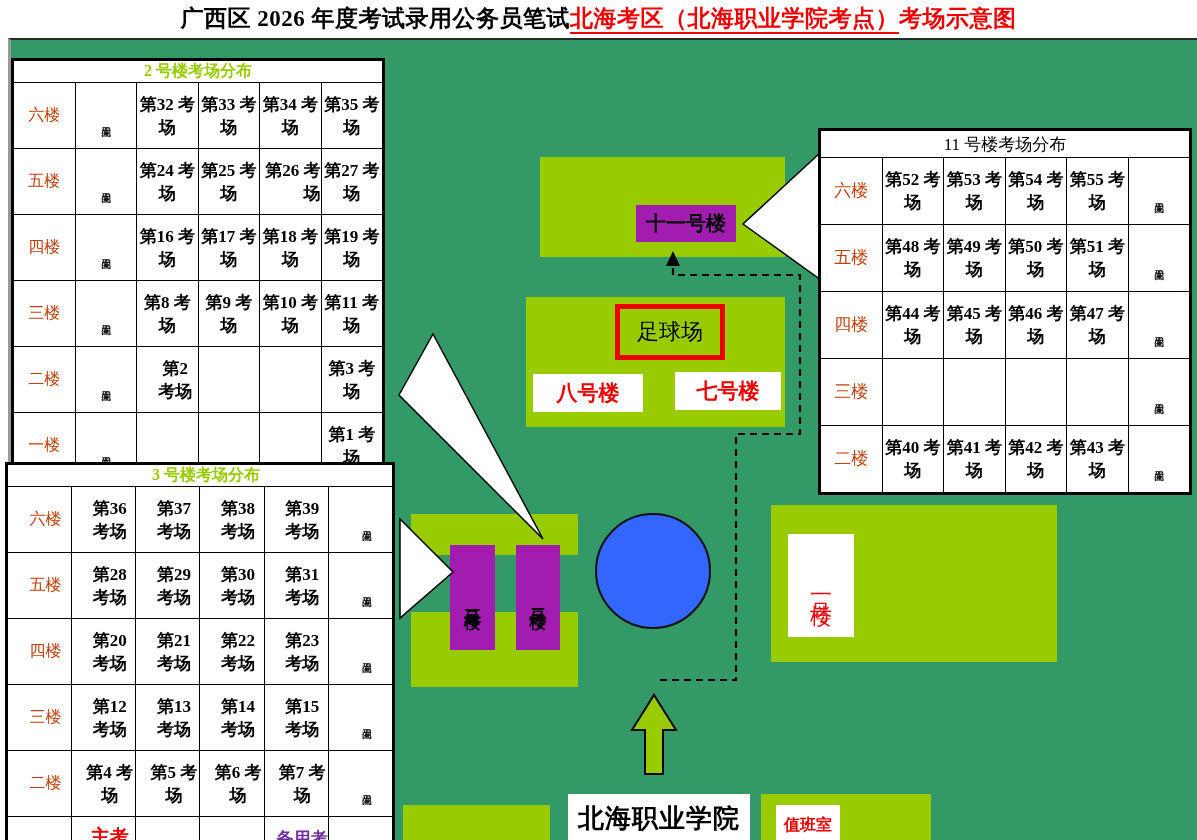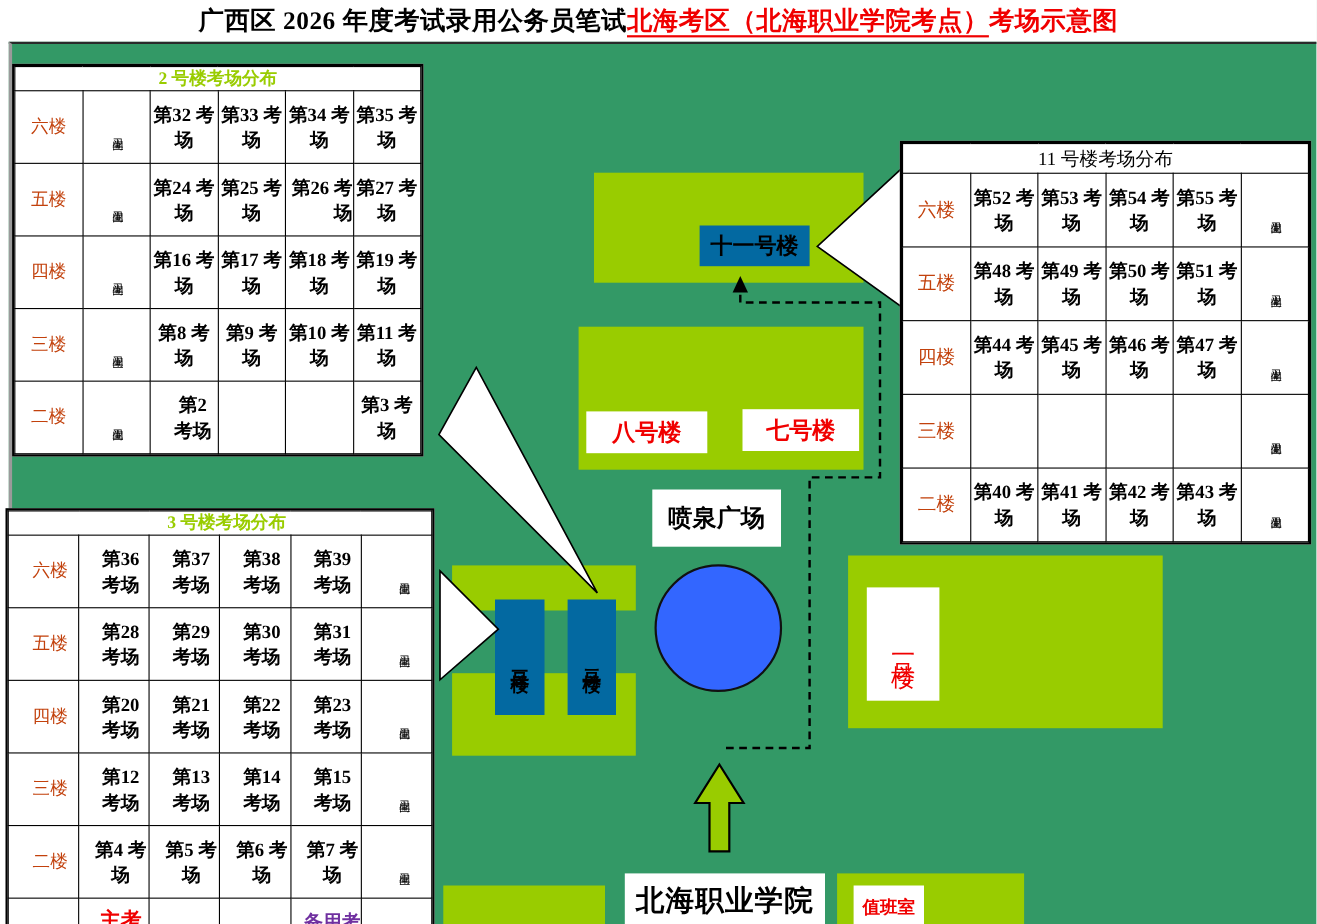--- a/index.html
+++ b/index.html
@@ -8,21 +8,21 @@
   
   #title{position:absolute;left:0;top:3px;width:100%;text-align:center;
          font-size:23px;font-weight:bold;letter-spacing:0.5px;white-space:nowrap;}
   #title .t-black{color:#000000;}
   #title .t-red-u{color:#f00000;border-bottom:2px solid #f00000;padding-bottom:1px;}
   #title .t-red{color:#f00000;}
   
   #map{position:absolute;left:8px;top:38px;width:1189px;height:802px;background:#339966;
        border-top:2px solid #2a2a2a;border-left:3px solid #9a9a9a;box-sizing:border-box;}
   .bld{position:absolute;background:#99CC00;}
-  .ylabel{position:absolute;background:#0369a1;color:#000;display:flex;align-items:center;justify-content:center;}
+  .ylabel{position:absolute;background:#a21caf;color:#000;display:flex;align-items:center;justify-content:center;}
   .wlabel{position:absolute;background:#ffffff;display:flex;align-items:center;justify-content:center;}
   #b11-label{left:625px;top:165px;width:100px;height:37px;font-size:20px;font-weight:bold;}
   #b11-building{left:529px;top:117px;width:245px;height:100px;}
   #football-complex{left:515px;top:257px;width:259px;height:130px;}
   #football-box{position:absolute;left:604px;top:264px;width:100px;height:46px;border:5px solid #ee0000;
                 display:flex;align-items:center;justify-content:center;font-size:22px;color:#000;}
   #b8-label{left:522px;top:334px;width:110px;height:38px;color:#f00000;font-weight:bold;font-size:21px;}
   #b7-label{left:664px;top:332px;width:106px;height:38px;color:#f00000;font-weight:bold;font-size:21px;}
   #fountain-label{left:582px;top:405px;width:117px;height:52px;color:#000;font-weight:bold;font-size:22px;}
   #fountain-circle{position:absolute;left:584px;top:473px;width:116px;height:116px;border-radius:50%;
@@ -71,24 +71,24 @@
   <div id="map">
 
     <div class="bld" id="b11-building"></div>
     <div class="bld" id="football-complex"></div>
     <div class="bld" id="complex23-top"></div>
     <div class="bld" id="complex23-bottom"></div>
     <div class="bld" id="b1-building"></div>
     <div class="bld" id="duty-building"></div>
     <div class="bld" id="bottomleft-building"></div>
 
-
-    <div class="wlabel" id="fountain-label">
-      <span>喷泉广场</span>
-    </div>
+    <div id="football-box">
+      <span>足球场</span>
+    </div>
+
     <div id="fountain-circle"></div>
 
     <div class="wlabel" id="b7-label">
       <span>七号楼</span>
     </div>
     <div class="wlabel" id="b8-label">
       <span>八号楼</span>
     </div>
     <div class="wlabel" id="b1-label">
       <span class="vtext">一号楼</span>
@@ -159,20 +159,28 @@
             <td class="room" style="width: 74px;">第11 考场</td>
           </tr>
           <tr>
             <td class="floor" style="width: 48px;">二楼</td>
             <td class="toilet" style="width: 27px;"><span>卫生间</span></td>
             <td class="room" style="width: 74px; padding-left: 16px;">第2 考场</td>
             <td class="room" style="width: 74px;"></td>
             <td class="room" style="width: 74px;"></td>
             <td class="room" style="width: 74px;">第3 考场</td>
           </tr>
+          <tr>
+            <td class="floor" style="width: 48px;">一楼</td>
+            <td class="toilet" style="width: 27px;"><span>卫生间</span></td>
+            <td class="room" style="width: 74px;"></td>
+            <td class="room" style="width: 74px;"></td>
+            <td class="room" style="width: 74px;"></td>
+            <td class="room" style="width: 74px;">第1 考场</td>
+          </tr>
         </tbody>
       </table>
     </div>
   <div class="tbl-box" id="table3-box">
       <table class="dist">
         <tbody>
           <tr>
             <td class="hdr" colspan="6">3 号楼考场分布</td>
           </tr>
           <tr>

